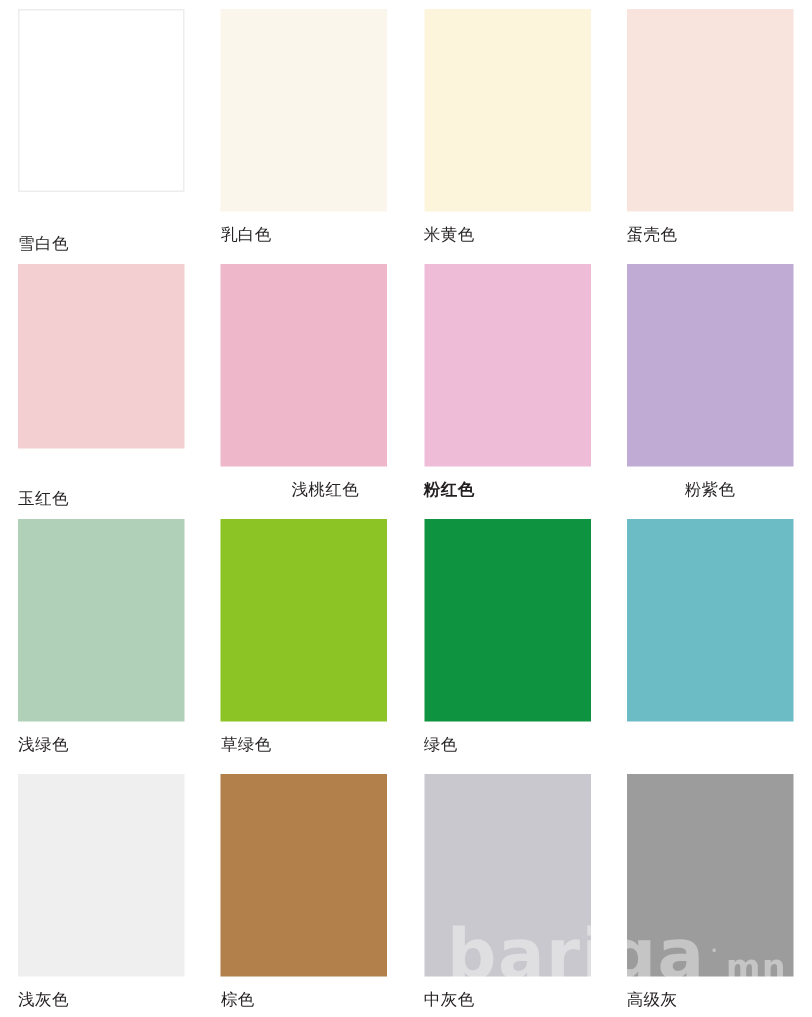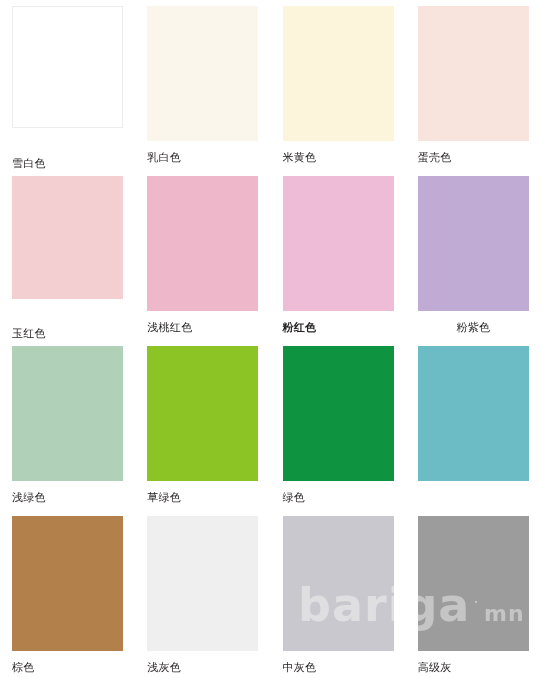--- a/index.html
+++ b/index.html
@@ -53,21 +53,21 @@
     line-height: 14px;
     color: #231f20;
     margin-top: 9px;
     letter-spacing: 0.3px;
     white-space: nowrap;
     font-family: "Liberation Sans", sans-serif;
   }
   #watermark {
     position: absolute;
     left: 298px;
-    top: 580px;
+    top: 611px;
     width: 243px;
     height: 52px;
     pointer-events: none;
     z-index: 5;
   }
   #watermark svg {
     display: block;
     width: 243px;
     height: 52px;
   }
@@ -108,21 +108,21 @@
     </div>
   </div>
 
   <div class="swatch-row">
     <div class="swatch-cell">
       <div class="swatch-chip" style="background: rgb(244, 207, 209);"></div>
       <div class="swatch-label" style="color: rgb(35, 31, 32); margin-top: 27px;">玉红色</div>
     </div>
     <div class="swatch-cell">
       <div class="swatch-chip" style="background: rgb(239, 184, 202);"></div>
-      <div class="swatch-label" style="color: rgb(35, 31, 32);">浅桃红色</div>
+      <div class="swatch-label" style="color: rgb(35, 31, 32); margin-left: 47px;">浅桃红色</div>
     </div>
     <div class="swatch-cell">
       <div class="swatch-chip" style="background: rgb(238, 188, 215);"></div>
       <div class="swatch-label" style="color: rgb(35, 31, 32); font-weight: bold;">粉红色</div>
     </div>
     <div class="swatch-cell">
       <div class="swatch-chip" style="background: rgb(191, 171, 211);"></div>
       <div class="swatch-label" style="color: rgb(35, 31, 32); text-align: center;">粉紫色</div>
     </div>
   </div>
@@ -140,26 +140,26 @@
       <div class="swatch-chip" style="background: rgb(14, 148, 64);"></div>
       <div class="swatch-label" style="color: rgb(35, 31, 32);">绿色</div>
     </div>
     <div class="swatch-cell">
       <div class="swatch-chip" style="background: rgb(108, 188, 198);"></div>
     </div>
   </div>
 
   <div class="swatch-row row-last">
     <div class="swatch-cell">
+      <div class="swatch-chip" style="background: rgb(239, 239, 239);"></div>
+      <div class="swatch-label" style="color: rgb(35, 31, 32);">浅灰色</div>
+    </div>
+    <div class="swatch-cell">
       <div class="swatch-chip" style="background: rgb(178, 128, 74);"></div>
       <div class="swatch-label" style="color: rgb(35, 31, 32);">棕色</div>
-    </div>
-    <div class="swatch-cell">
-      <div class="swatch-chip" style="background: rgb(239, 239, 239);"></div>
-      <div class="swatch-label" style="color: rgb(35, 31, 32);">浅灰色</div>
     </div>
     <div class="swatch-cell">
       <div class="swatch-chip" style="background: rgb(200, 200, 206);"></div>
       <div class="swatch-label" style="color: rgb(35, 31, 32);">中灰色</div>
     </div>
     <div class="swatch-cell">
       <div class="swatch-chip" style="background: rgb(156, 156, 156);"></div>
       <div class="swatch-label" style="color: rgb(35, 31, 32);">高级灰</div>
     </div>
   </div>

